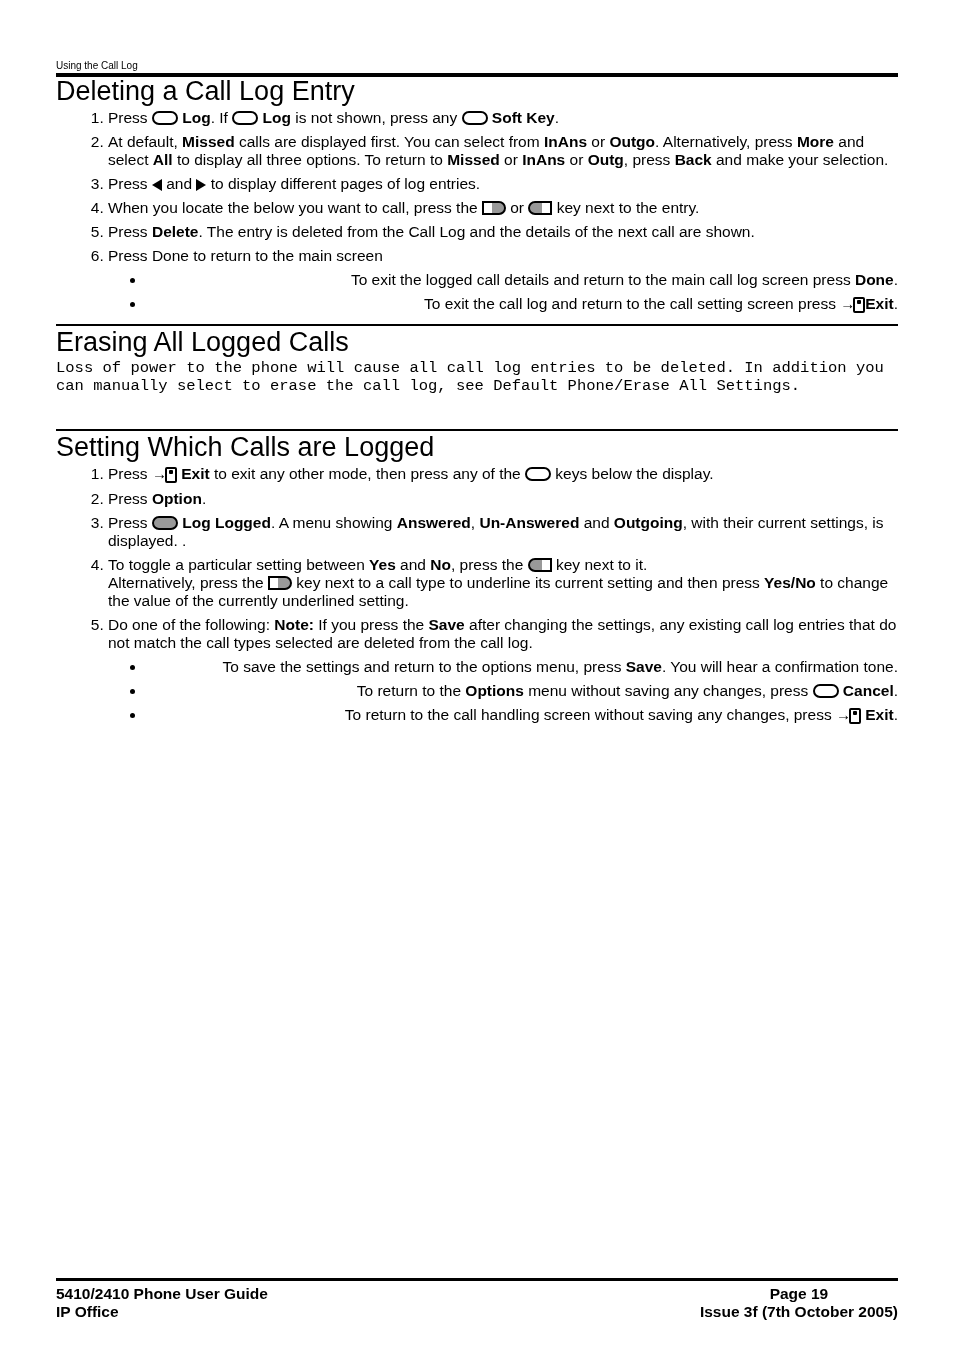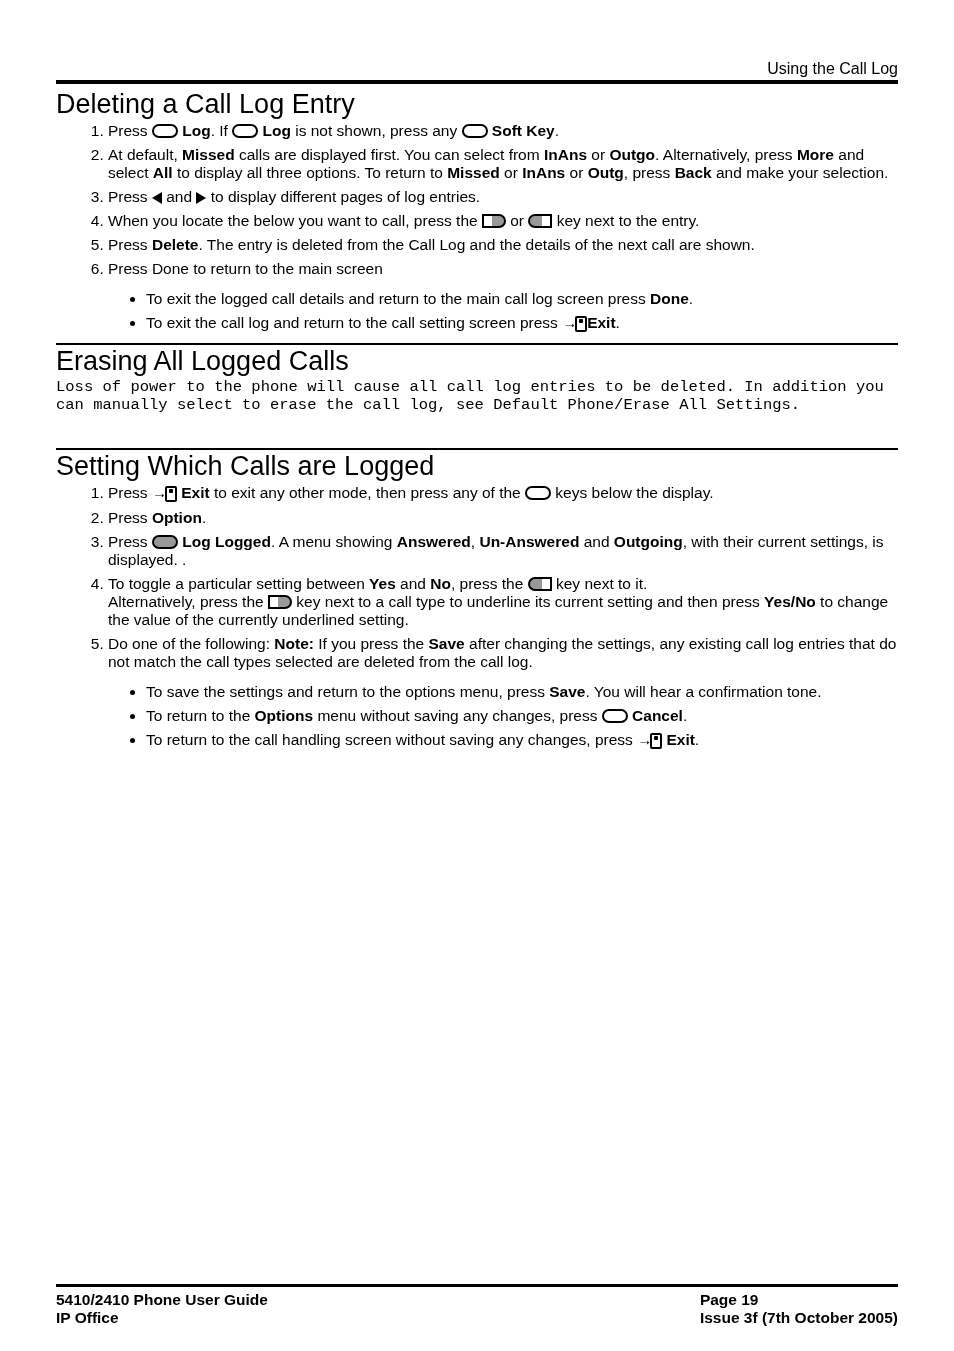--- a/index.html
+++ b/index.html
@@ -11,47 +11,46 @@
     color: #000;
   }
   .page {
     width: 954px;
     min-height: 1351px;
     box-sizing: border-box;
     padding: 60px 56px 30px 56px;
     position: relative;
   }
   .header-context {
-    text-align: right;
-    font-size: 16px;
+    font-size: 10px;
     padding-bottom: 2px;
     border-bottom: 4px solid #000;
-    margin-bottom: 6px;
   }
   h2.section-title {
     font-size: 27px;
     font-weight: normal;
     margin: 0 0 2px 0;
     line-height: 1.1;
   }
   .intro {
     margin: 0 0 8px 0;
     font-family: Liberation Mono, monospace;
   }
   ol.steps {
     margin: 0 0 10px 0;
     padding-left: 52px;
   }
   ol.steps > li {
     margin-bottom: 6px;
   }
   ul.sub {
     list-style: disc;
-    margin: 12px 0 0 0;
+    margin: 6px 0 0 0;
     padding-left: 38px;
+    text-align: right;
   }
   ul.sub > li {
     margin-bottom: 6px;
   }
   .hr-sep {
     border: 0;
     border-top: 2px solid #000;
     margin: 4px 0 2px 0;
   }
   
@@ -148,31 +147,31 @@
     left: 2px;
     top: 1px;
     width: 4px;
     height: 4px;
     background: #000;
     border-radius: 1px;
   }
   b { font-weight: bold; }
   .footer {
     position: absolute;
-    bottom: 24px;
+    bottom: 30px;
     left: 56px;
     right: 56px;
     border-top: 3px solid #000;
     padding-top: 4px;
     font-size: 15.5px;
     display: flex;
     justify-content: space-between;
   }
   .footer .col-left { text-align: left; }
-  .footer .col-right { text-align: left; }
+  .footer .col-right { text-align: center; }
   .spacer { height: 22px; }
 </style>
 </head>
 <body>
 
 <div class="page">
 
   <div class="header-context">Using the Call Log</div>
 
   <h2 class="section-title">Deleting a Call Log Entry</h2>

